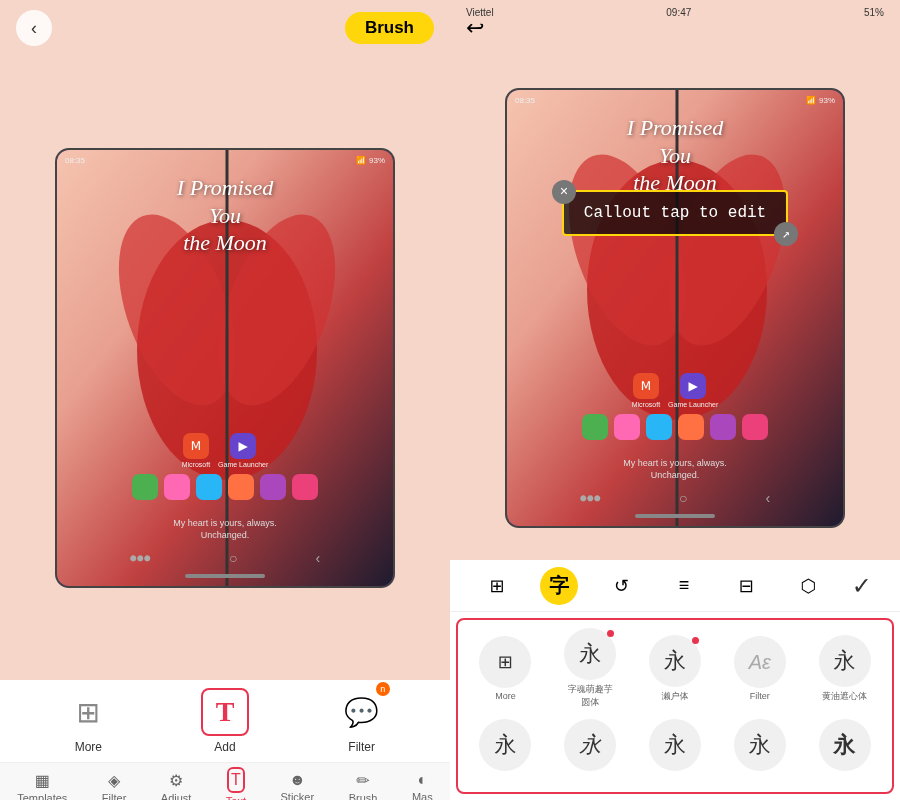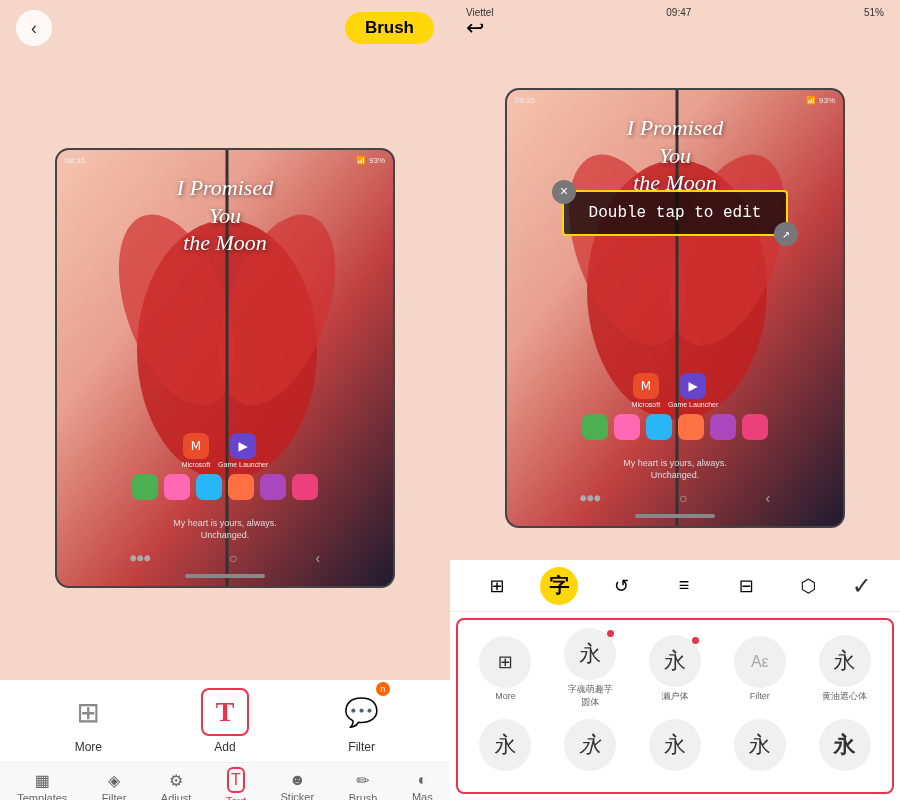--- a/index.html
+++ b/index.html
@@ -543,21 +543,21 @@
           <span>📶 93%</span>
         </div>
 
         <div style="position:absolute;top:24px;left:0;right:0;text-align:center;font-family:Georgia,serif;font-style:italic;color:#fff;font-size:22px;line-height:1.25;z-index:10;text-shadow:1px 1px 4px rgba(0,0,0,0.6);">
           I Promised<br>You<br>the Moon
         </div>
 
         <div style="position:absolute;top:100px;left:55px;right:55px;z-index:20;">
           <div style="background:rgba(10,10,10,0.75);border:2px solid #FFD60A;border-radius:4px;padding:12px 14px;color:#fff;font-size:16px;font-family:'Courier New',monospace;text-align:center;position:relative;">
             <div style="position:absolute;top:-12px;left:-12px;width:24px;height:24px;background:#777;border-radius:50%;display:flex;align-items:center;justify-content:center;color:#fff;font-size:14px;cursor:pointer;">×</div>
-            <span>Double tap to edit</span>
+            <span>Callout tap to edit</span>
             <div style="position:absolute;bottom:-12px;right:-12px;width:24px;height:24px;background:#777;border-radius:50%;display:flex;align-items:center;justify-content:center;color:#fff;font-size:13px;cursor:pointer;">↗</div>
           </div>
         </div>
 
         <div class="apps-area" style="bottom:80px;">
           <div class="apps-row">
             <div class="app-icon-item">
               <div class="app-icon-circle" style="background:#ea4c29;display:flex;align-items:center;justify-content:center;font-size:12px;color:#fff;">Ⅿ</div>
               <span class="app-icon-label">Microsoft</span>
             </div>
@@ -632,21 +632,21 @@
         </div>
         <div class="font-item">
           <div class="font-circle-wrap">
             <div class="font-circle">永</div>
             <div class="font-red-dot"></div>
           </div>
           <span class="font-name">濑户体</span>
         </div>
         <div class="font-item">
           <div class="font-circle-wrap">
-            <div class="font-circle" style="font-size:16px;color:#aaa;">Aε</div>
+            <div class="font-circle" style="font-size:20px;font-style:italic;color:#aaa;">Aε</div>
           </div>
           <span class="font-name">Filter</span>
         </div>
         <div class="font-item">
           <div class="font-circle-wrap">
             <div class="font-circle">永</div>
           </div>
           <span class="font-name">黄油遮心体</span>
         </div>
       </div>

